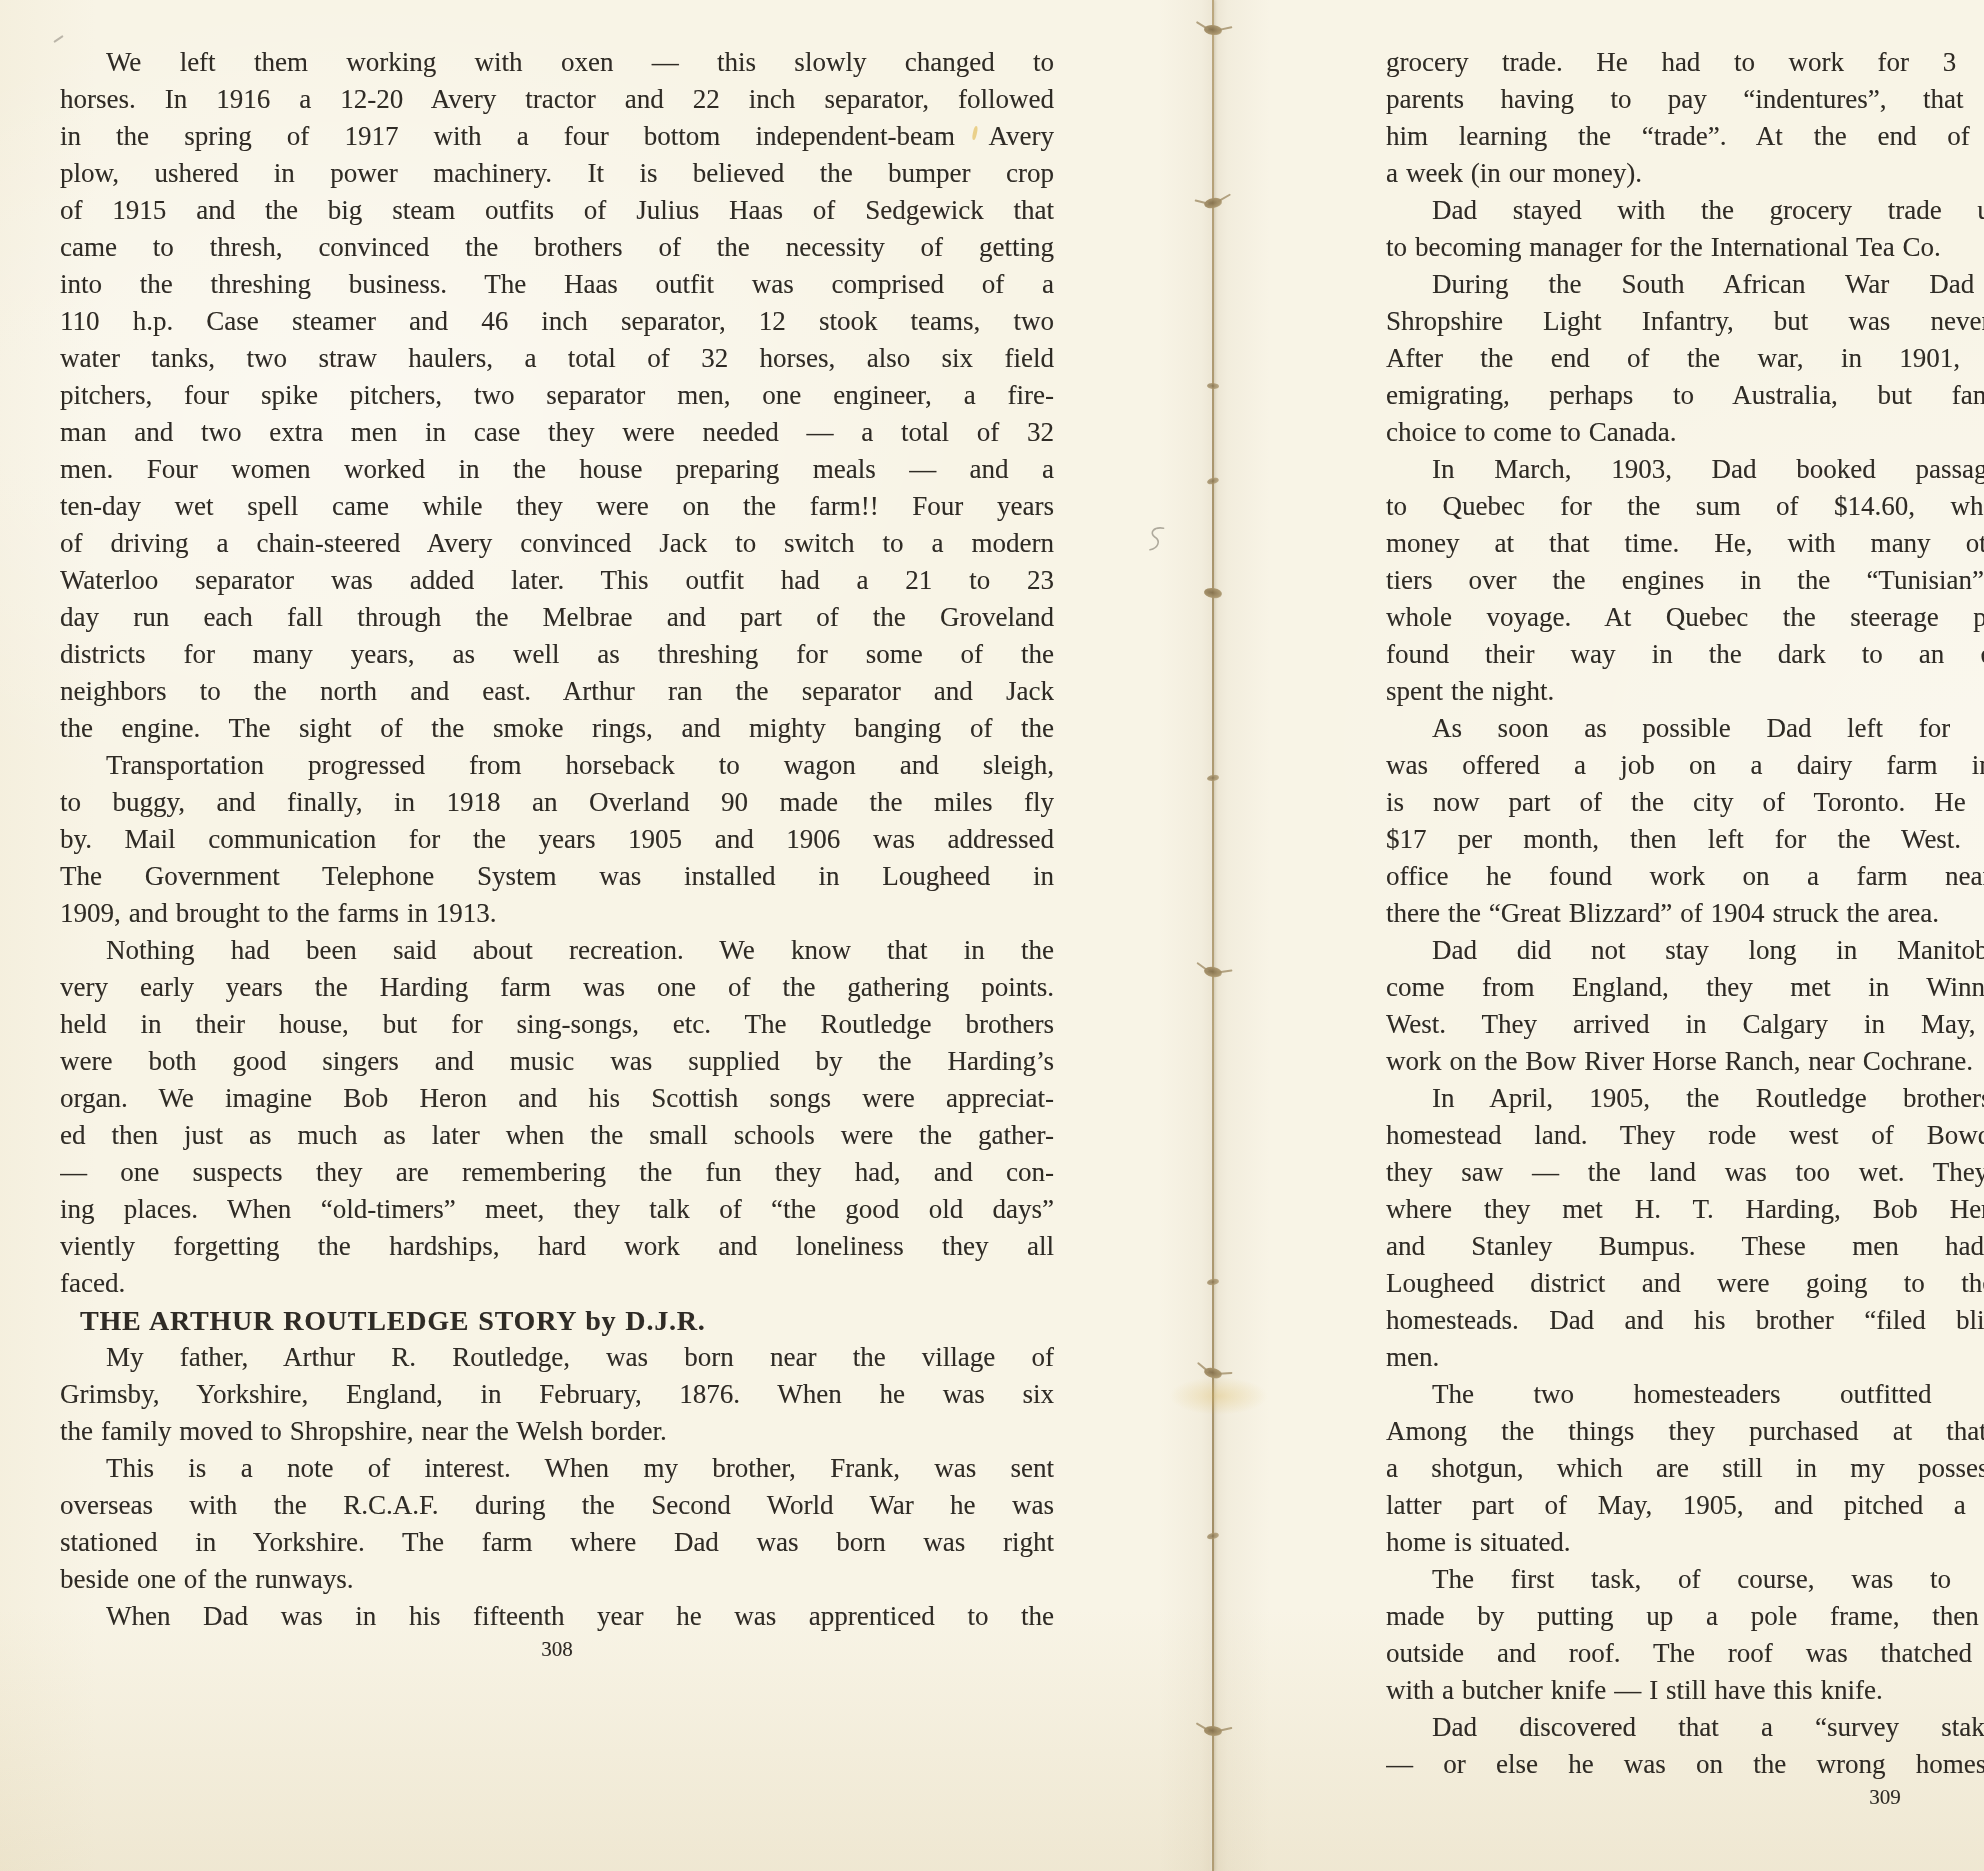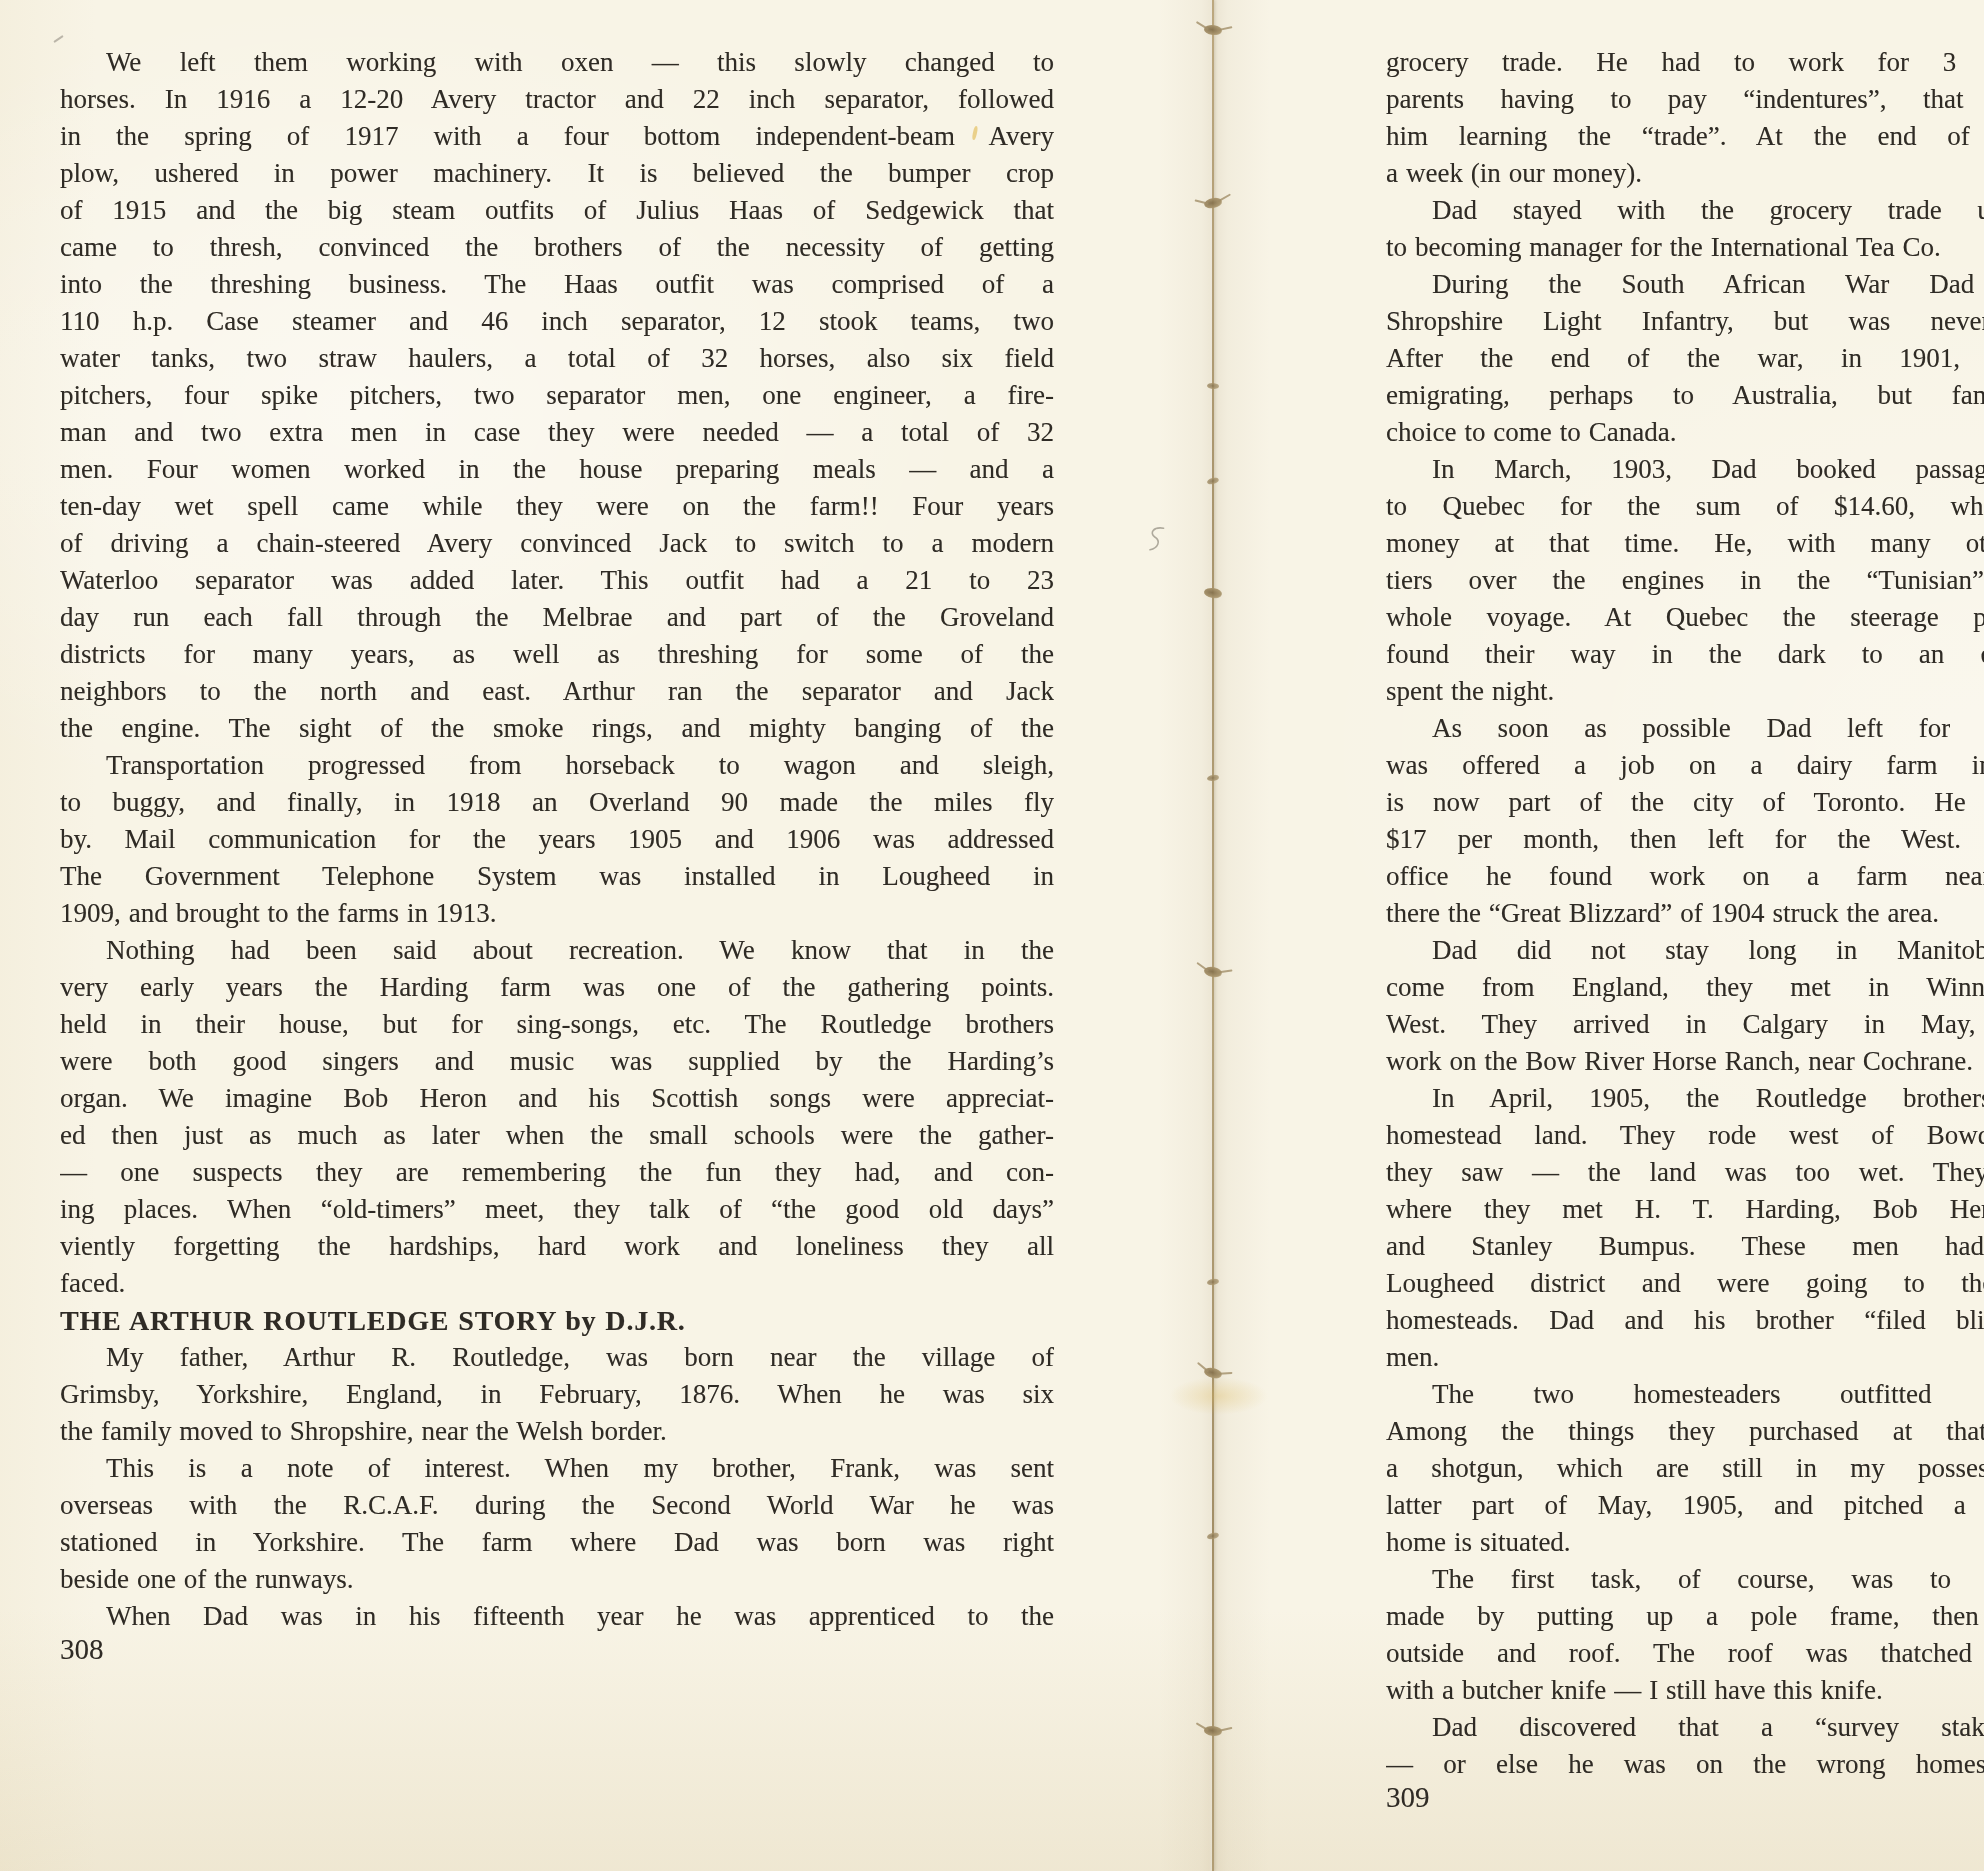--- a/index.html
+++ b/index.html
@@ -33,24 +33,25 @@
     text-align:justify; text-align-last:justify; text-justify:inter-word;
     word-spacing:1.2px;
     text-shadow: 0.2px 0.2px 0 rgba(47,43,38,0.28);
     overflow:hidden;
   }
   .line.indent { text-indent:46px; }
   .line.para-end { text-align-last:left; }
   .line.heading {
     font-weight:bold; font-size:28px; letter-spacing:0.8px;
     text-align-last:left;
+    margin-left:20px;
   }
   .page-number {
     margin-top:-4px; height:37px; line-height:37px;
-    font-size:29px; text-align:left;
+    font-size:21px; text-align:center;
     text-shadow: 0.2px 0.2px 0 rgba(47,43,38,0.28);
   }
   
   .binding-thread {
     position:absolute; left:1212px; top:0; width:2px; height:1871px; pointer-events:none;
     background: linear-gradient(180deg, #bca87f, #a8946c 28%, #b5a279 55%, #a28e66 82%, #b19d74);
     box-shadow: 0.8px 0 2.8px rgba(120,100,60,0.30), -0.8px 0 2px rgba(255,255,255,0.55);
   }
   .knot {
     position:absolute; left:1204px; width:18px; height:9.5px; pointer-events:none;

